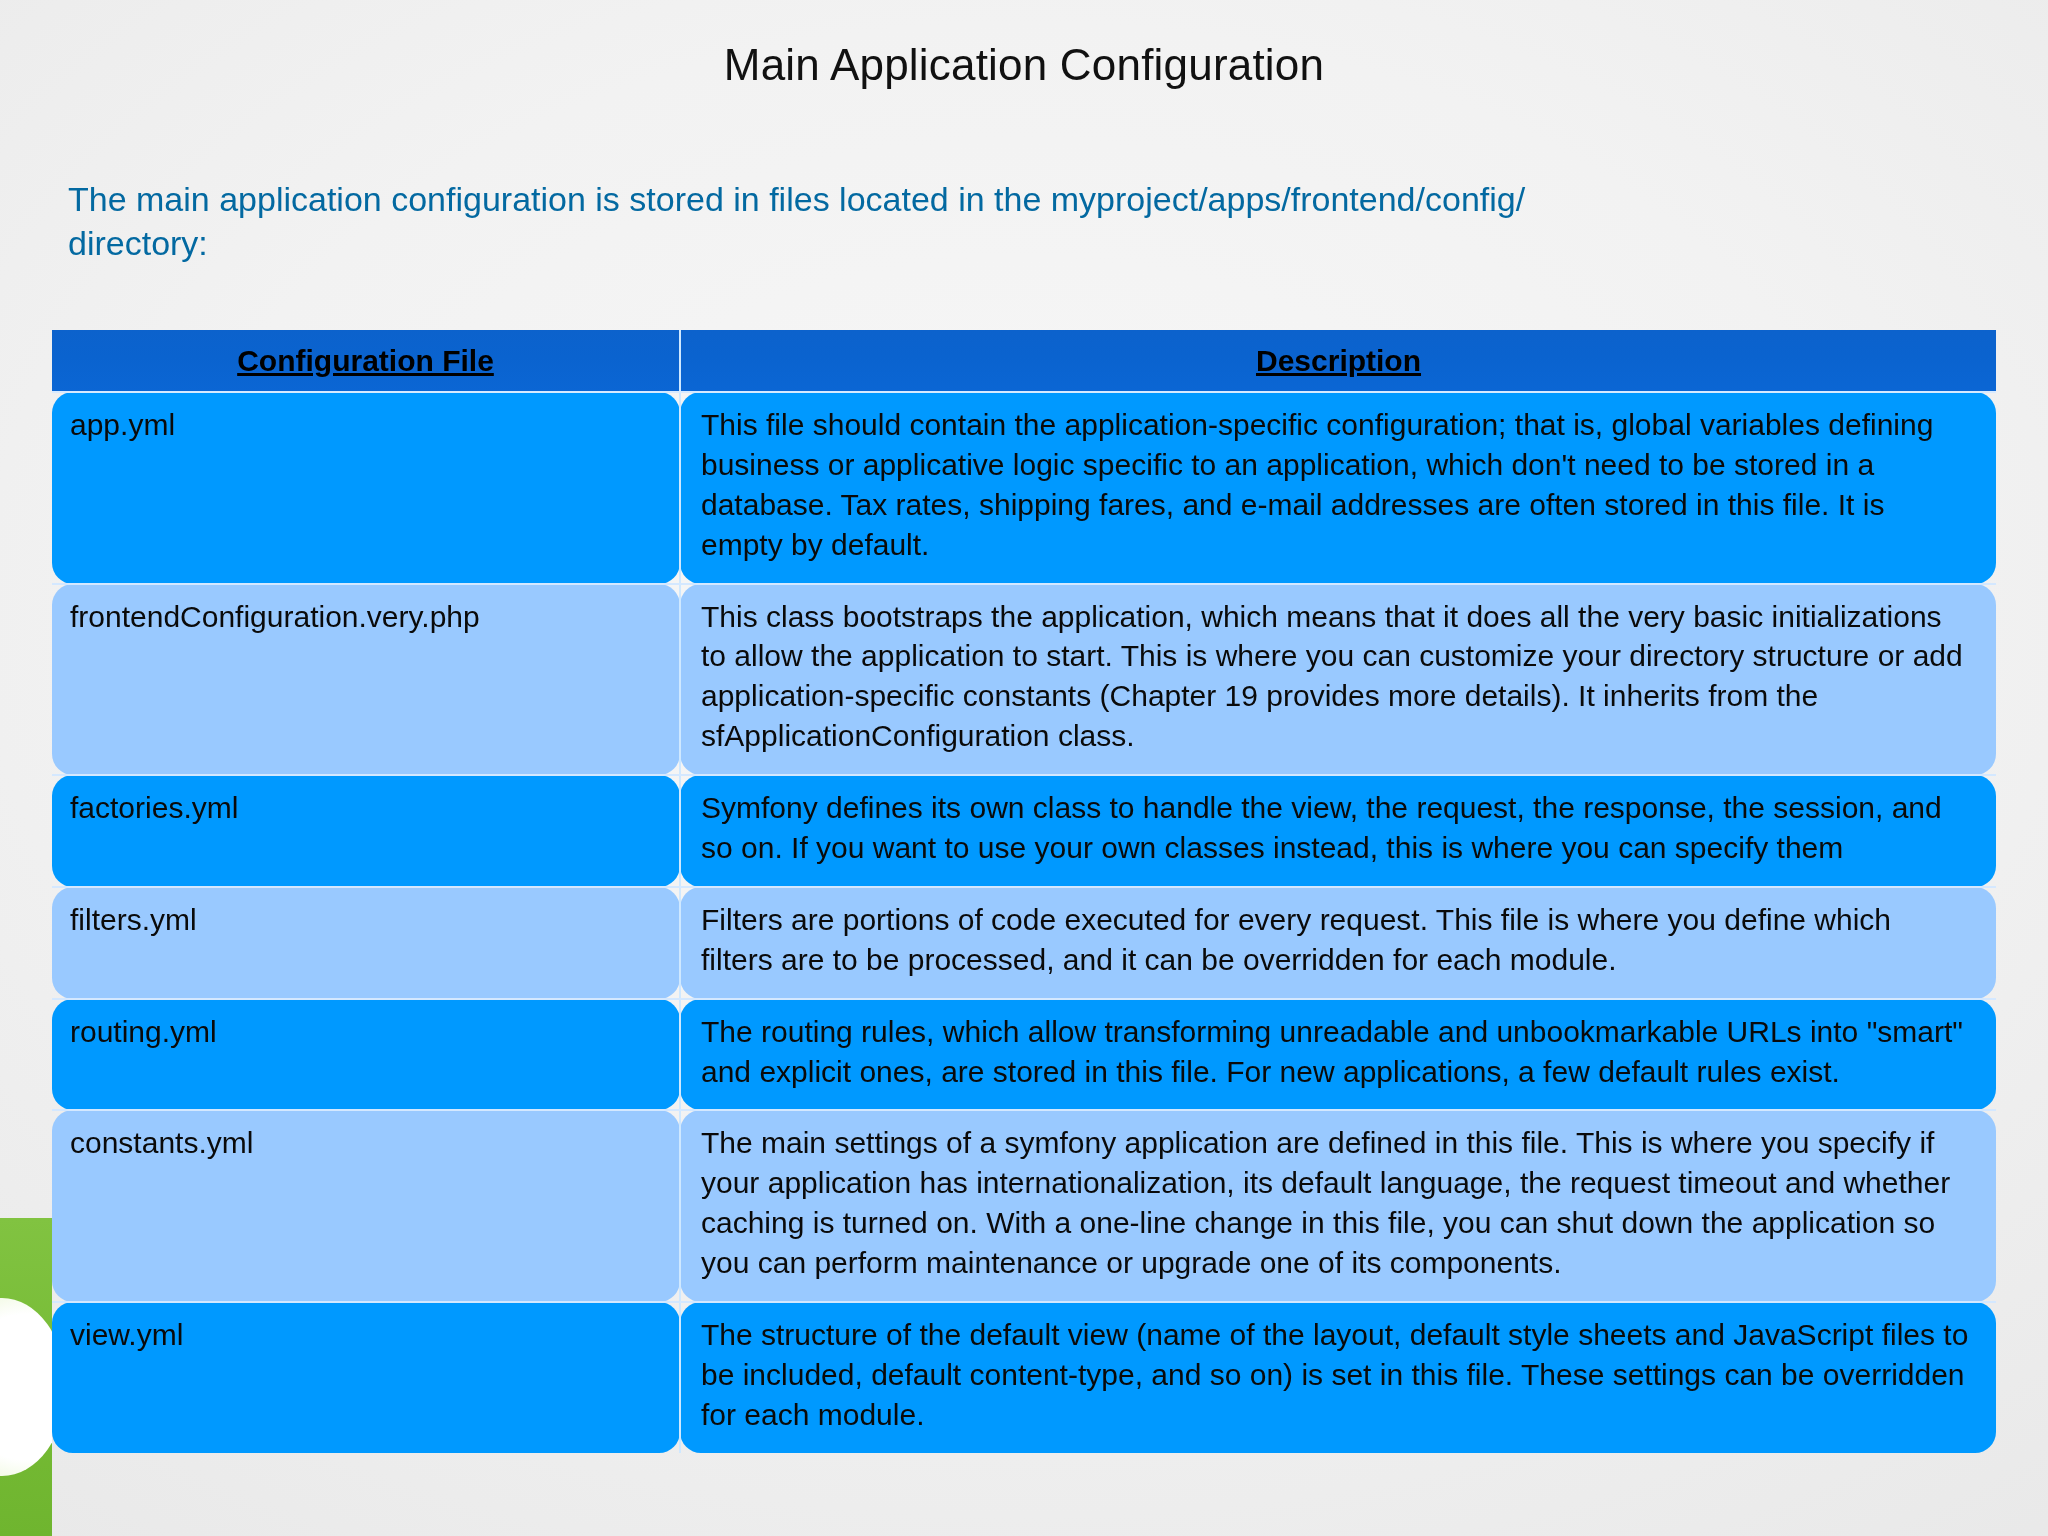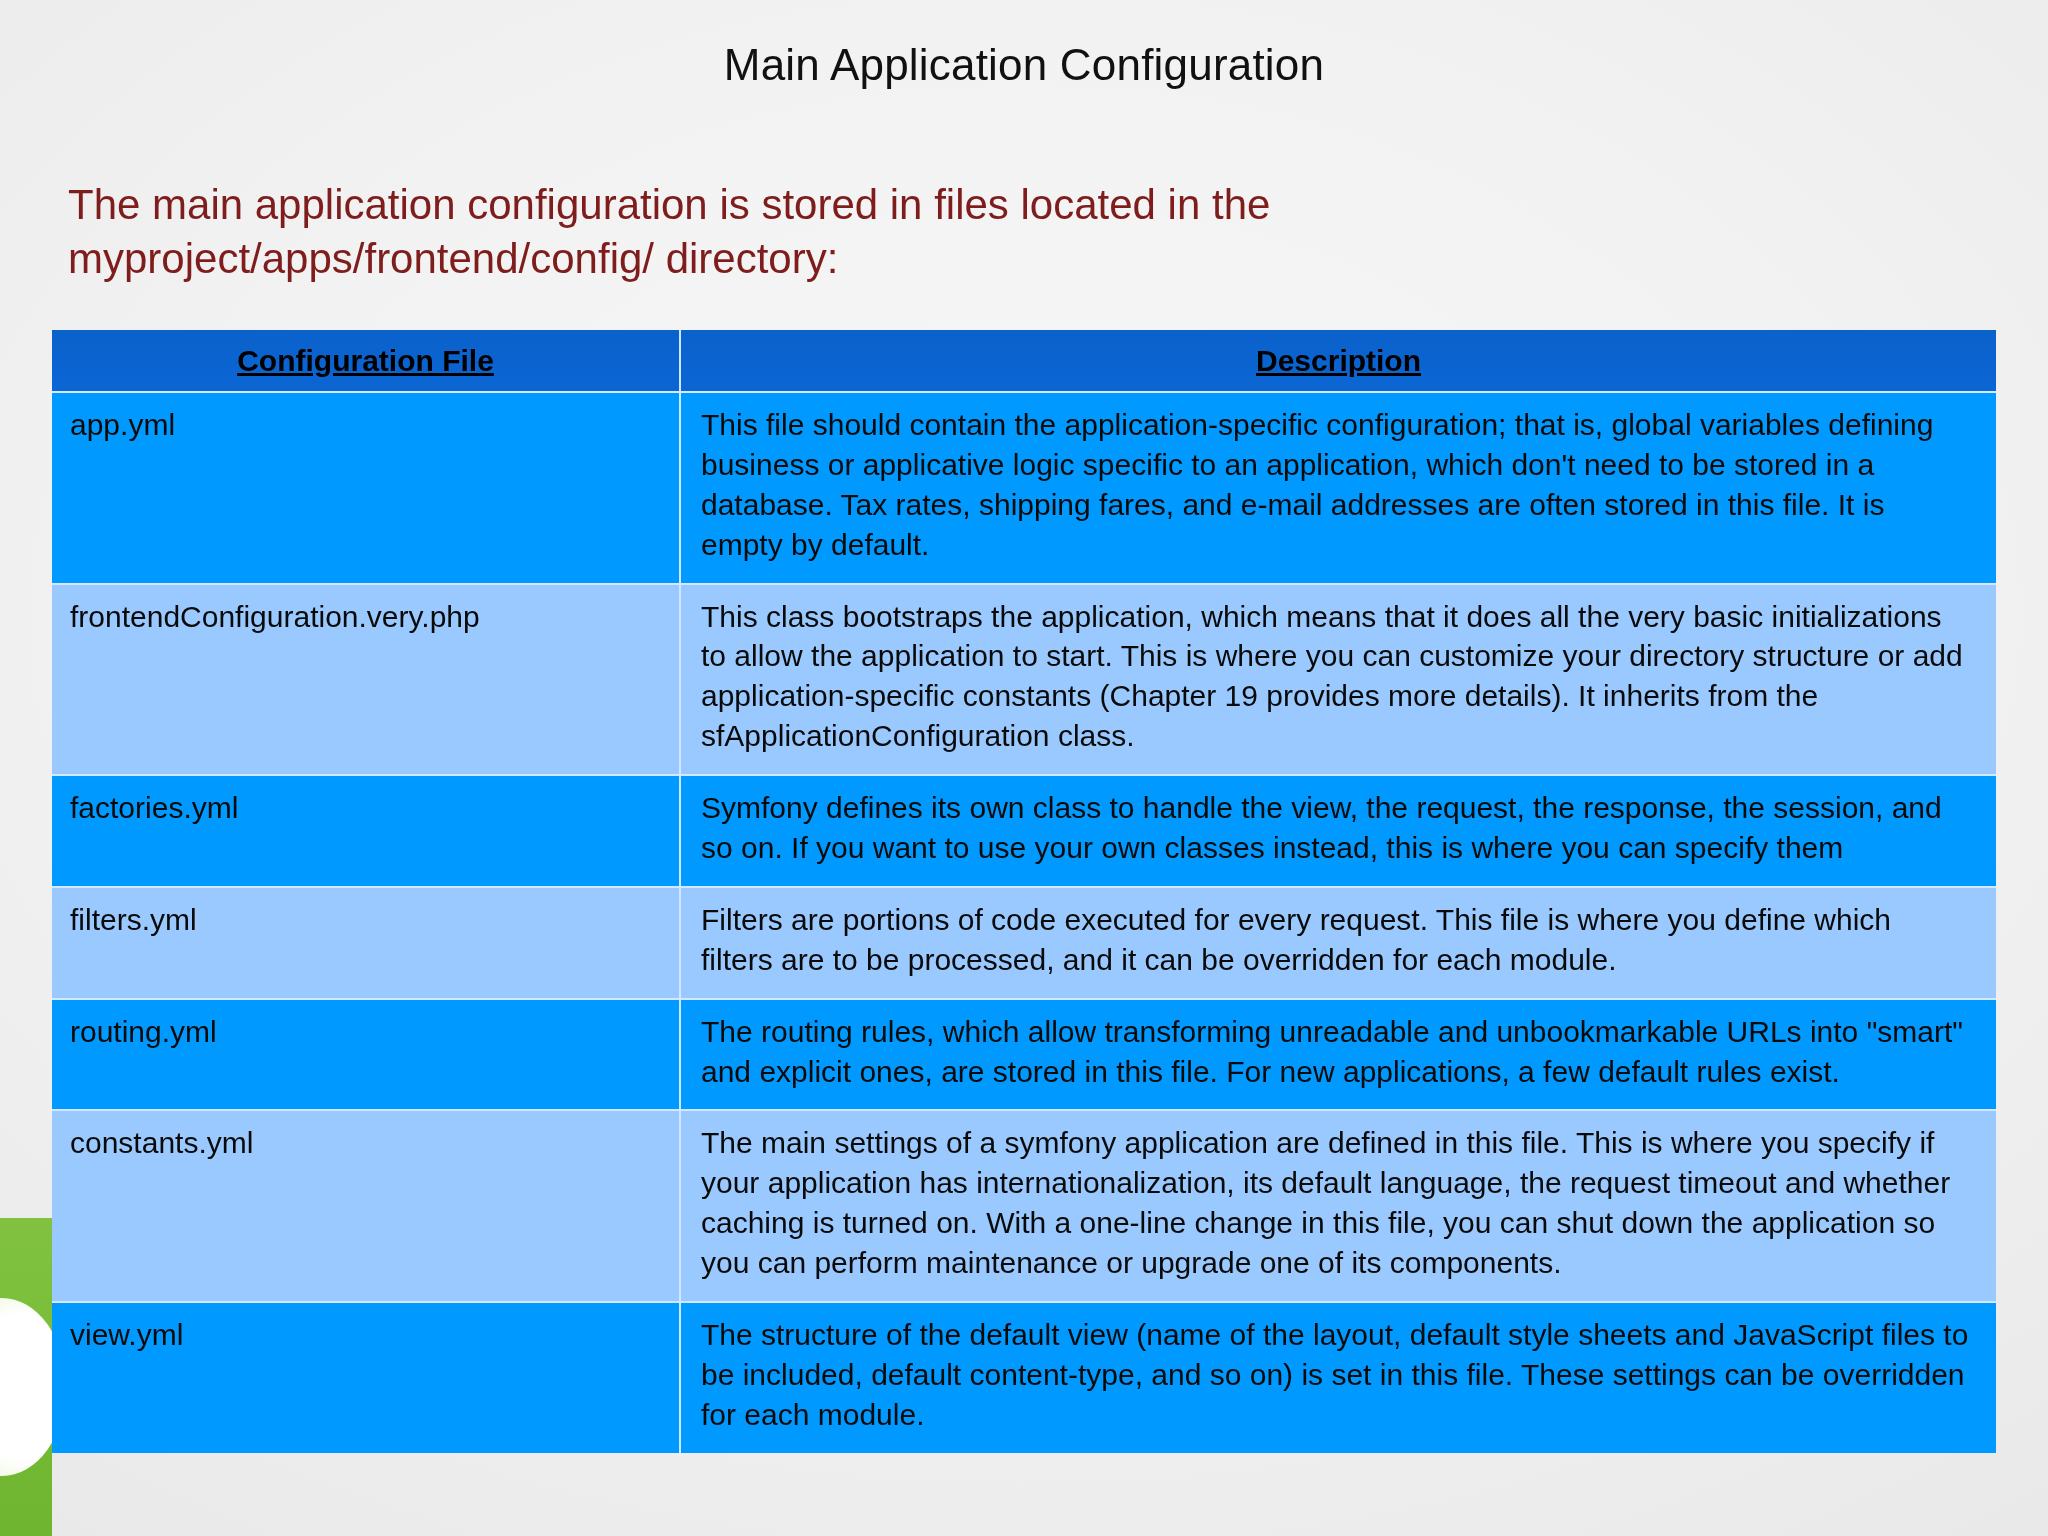--- a/index.html
+++ b/index.html
@@ -52,23 +52,23 @@
     letter-spacing: 0.2px;
     z-index: 3;
   }
 
   
   .intro {
     position: absolute;
     left: 68px;
     top: 178px;
     width: 1600px;
-    font-size: 42px;
+    font-size: 34px;
     line-height: 1.28;
-    color: #7f1d1d;
+    color: #0369a1;
     z-index: 3;
   }
 
   
   .table-wrap {
     position: absolute;
     left: 52px;
     top: 330px;
     width: 1944px;
     z-index: 2;
@@ -98,20 +98,21 @@
   thead th:last-child { border-right: none; }
 
   tbody td {
     vertical-align: top;
     font-size: 30px;
     line-height: 1.33;
     color: #0a0a0a;
     padding: 12px 14px 18px 14px;
     border-right: 2px solid #cfe8ff;
     border-bottom: 2px solid #d4e8ff;
+    border-radius: 21px;
   }
   tbody td:last-child { border-right: none; }
   tbody tr:last-child td { border-bottom: none; }
 
   tbody tr.band-a td { background: #0099ff; }
   tbody tr.band-b td { background: #99c9ff; }
 
   td.cell-file { padding-left: 18px; white-space: nowrap; }
   td.cell-desc { padding-left: 20px; padding-right: 26px; }
 </style>

